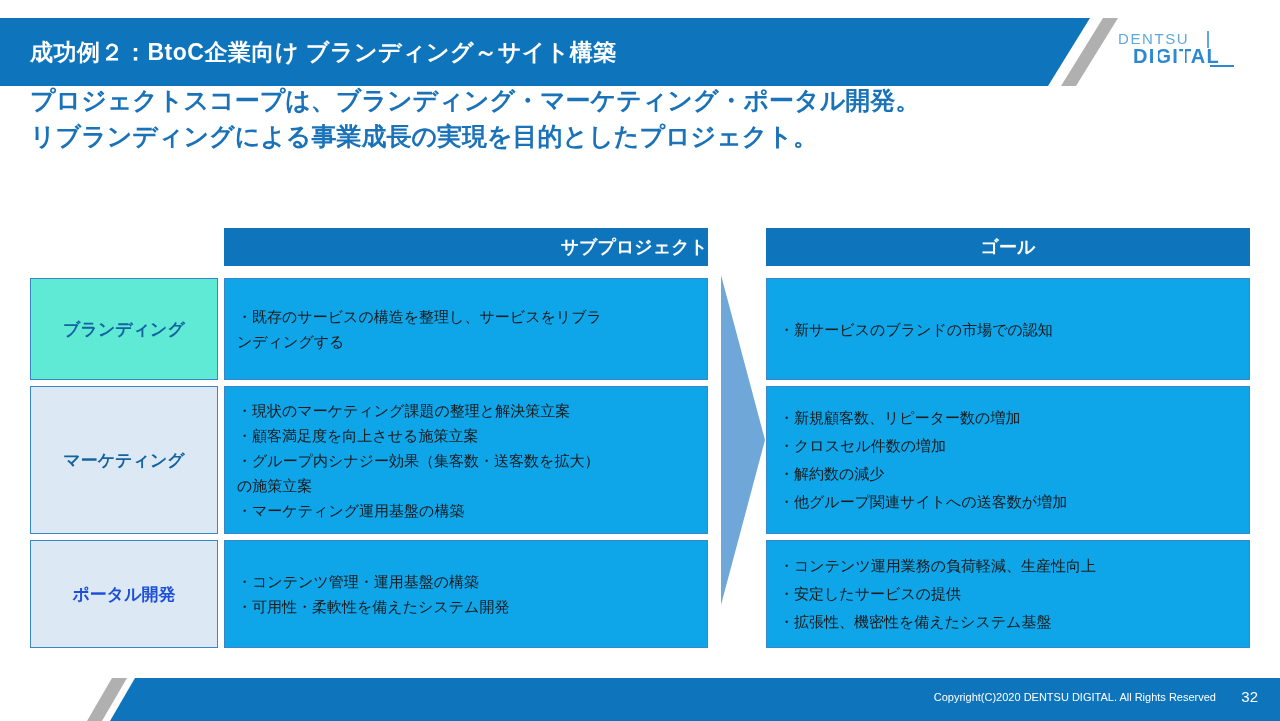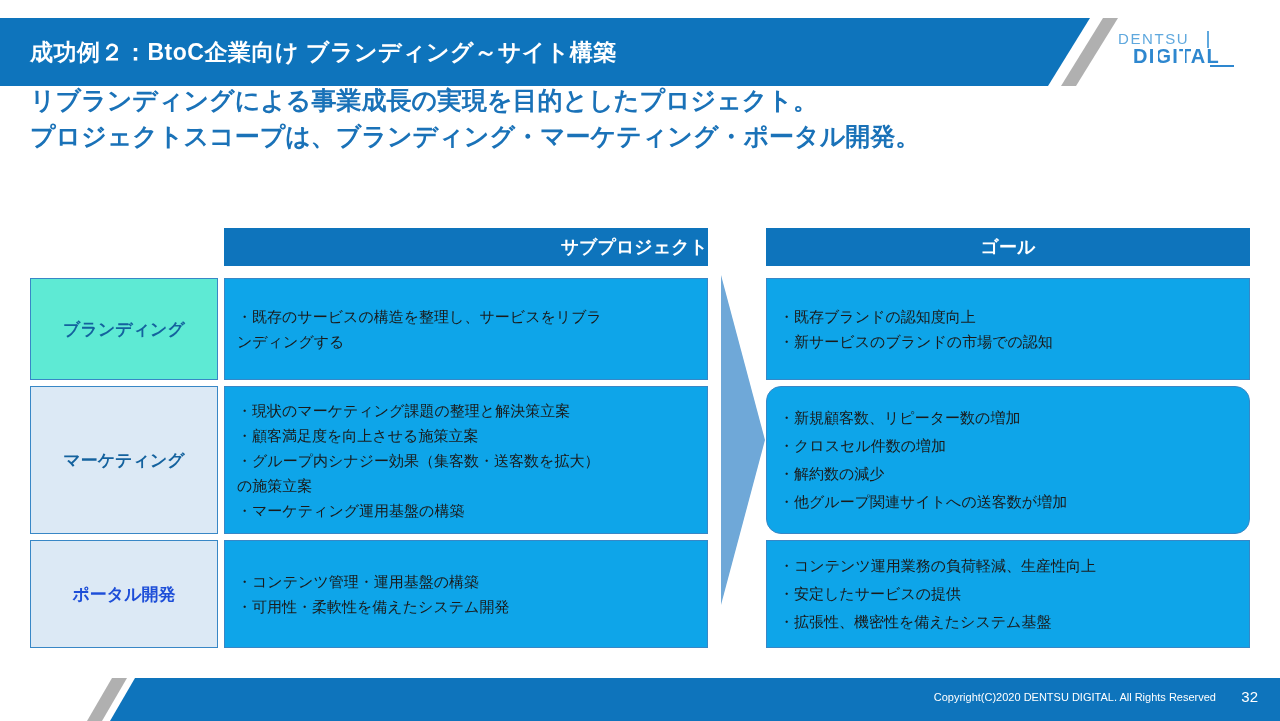--- a/index.html
+++ b/index.html
@@ -240,48 +240,47 @@
     <span id="logo-top">DENTSU</span>
     <span id="logo-bar-top"></span>
     <span id="logo-bottom">DIGITAL</span>
     <span id="logo-bar-mid"></span>
     <span id="logo-bar-mid2"></span>
     <span id="logo-underline"></span>
   </div>
 </div>
 
 <div id="subtitle" style="color: rgb(26, 114, 184);">
+  <span class="sline">プロジェクトスコープは、ブランディング・マーケティング・ポータル開発。</span>
   <span class="sline">リブランディングによる事業成長の実現を目的としたプロジェクト。</span>
-  <span class="sline">プロジェクトスコープは、ブランディング・マーケティング・ポータル開発。</span>
 </div>
 
 <div id="grid">
 
   <div id="col-header-sub" class="col-header" style="background: rgb(14, 116, 188);">サブプロジェクト</div>
   <div id="col-header-goal" class="col-header" style="background: rgb(14, 116, 188);">ゴール</div>
 
   <div class="row-label r1" style="background: #5eead4; color: rgb(20, 98, 158); border-color: rgb(56, 135, 198);">ブランディング</div>
   <div class="cell sub r1" id="cell-sub-1" style="border-color: rgb(56, 135, 198);">
     <span class="ln">・既存のサービスの構造を整理し、サービスをリブラ</span>
     <span class="ln">ンディングする</span>
   </div>
   <div class="cell goal r1" id="cell-goal-1" style="border-color: rgb(56, 135, 198);">
-    <span class="ln">・既存ブランドの認知度向上</span>
     <span class="ln">・新サービスのブランドの市場での認知</span>
   </div>
 
   <div class="row-label r2" style="background: rgb(220, 233, 245); color: rgb(20, 98, 158); border-color: rgb(56, 135, 198);">マーケティング</div>
   <div class="cell sub r2" id="cell-sub-2" style="border-color: rgb(56, 135, 198);">
     <span class="ln">・現状のマーケティング課題の整理と解決策立案</span>
     <span class="ln">・顧客満足度を向上させる施策立案</span>
     <span class="ln">・グループ内シナジー効果（集客数・送客数を拡大）</span>
     <span class="ln">の施策立案</span>
     <span class="ln">・マーケティング運用基盤の構築</span>
   </div>
-  <div class="cell goal r2" id="cell-goal-2" style="border-color: rgb(56, 135, 198); border-radius: 15px;">
+  <div class="cell goal r2" id="cell-goal-2" style="border-color: rgb(56, 135, 198);">
     <span class="ln">・新規顧客数、リピーター数の増加</span>
     <span class="ln">・クロスセル件数の増加</span>
     <span class="ln">・解約数の減少</span>
     <span class="ln">・他グループ関連サイトへの送客数が増加</span>
   </div>
 
   <div class="row-label r3" style="background: rgb(220, 233, 245); color: #1d4ed8; border-color: rgb(56, 135, 198);">ポータル開発</div>
   <div class="cell sub r3" id="cell-sub-3" style="border-color: rgb(56, 135, 198);">
     <span class="ln">・コンテンツ管理・運用基盤の構築</span>
     <span class="ln">・可用性・柔軟性を備えたシステム開発</span>

